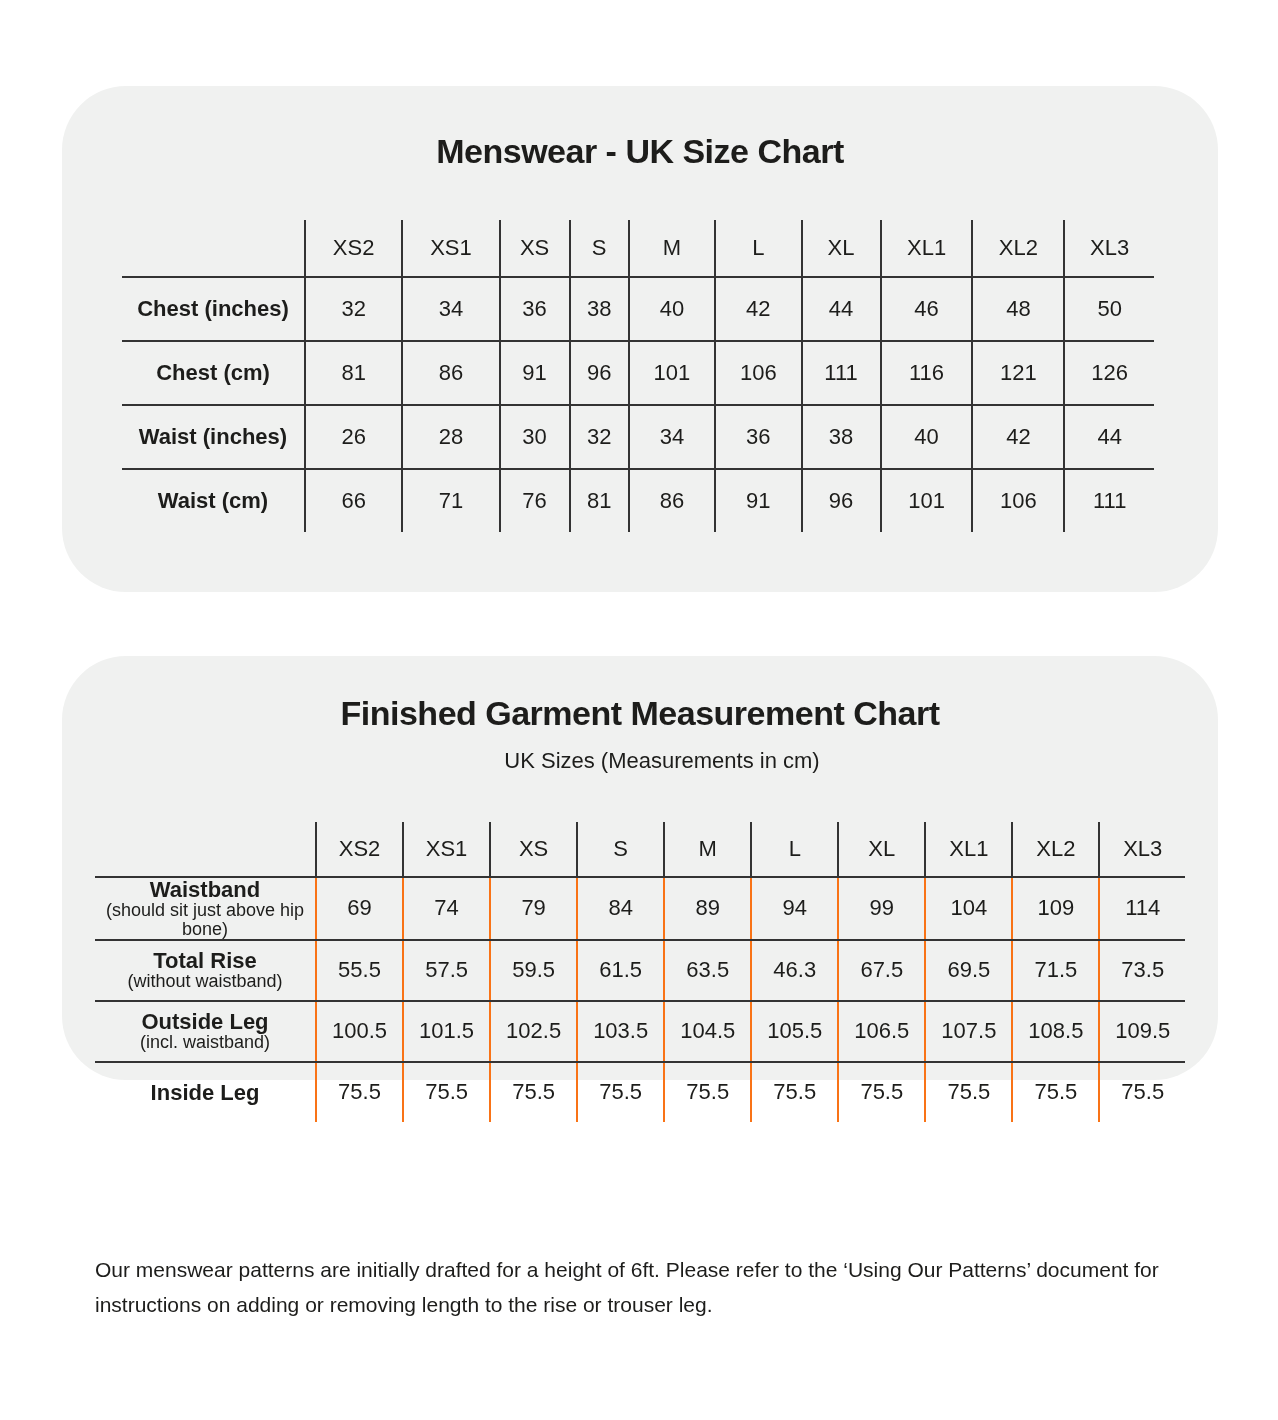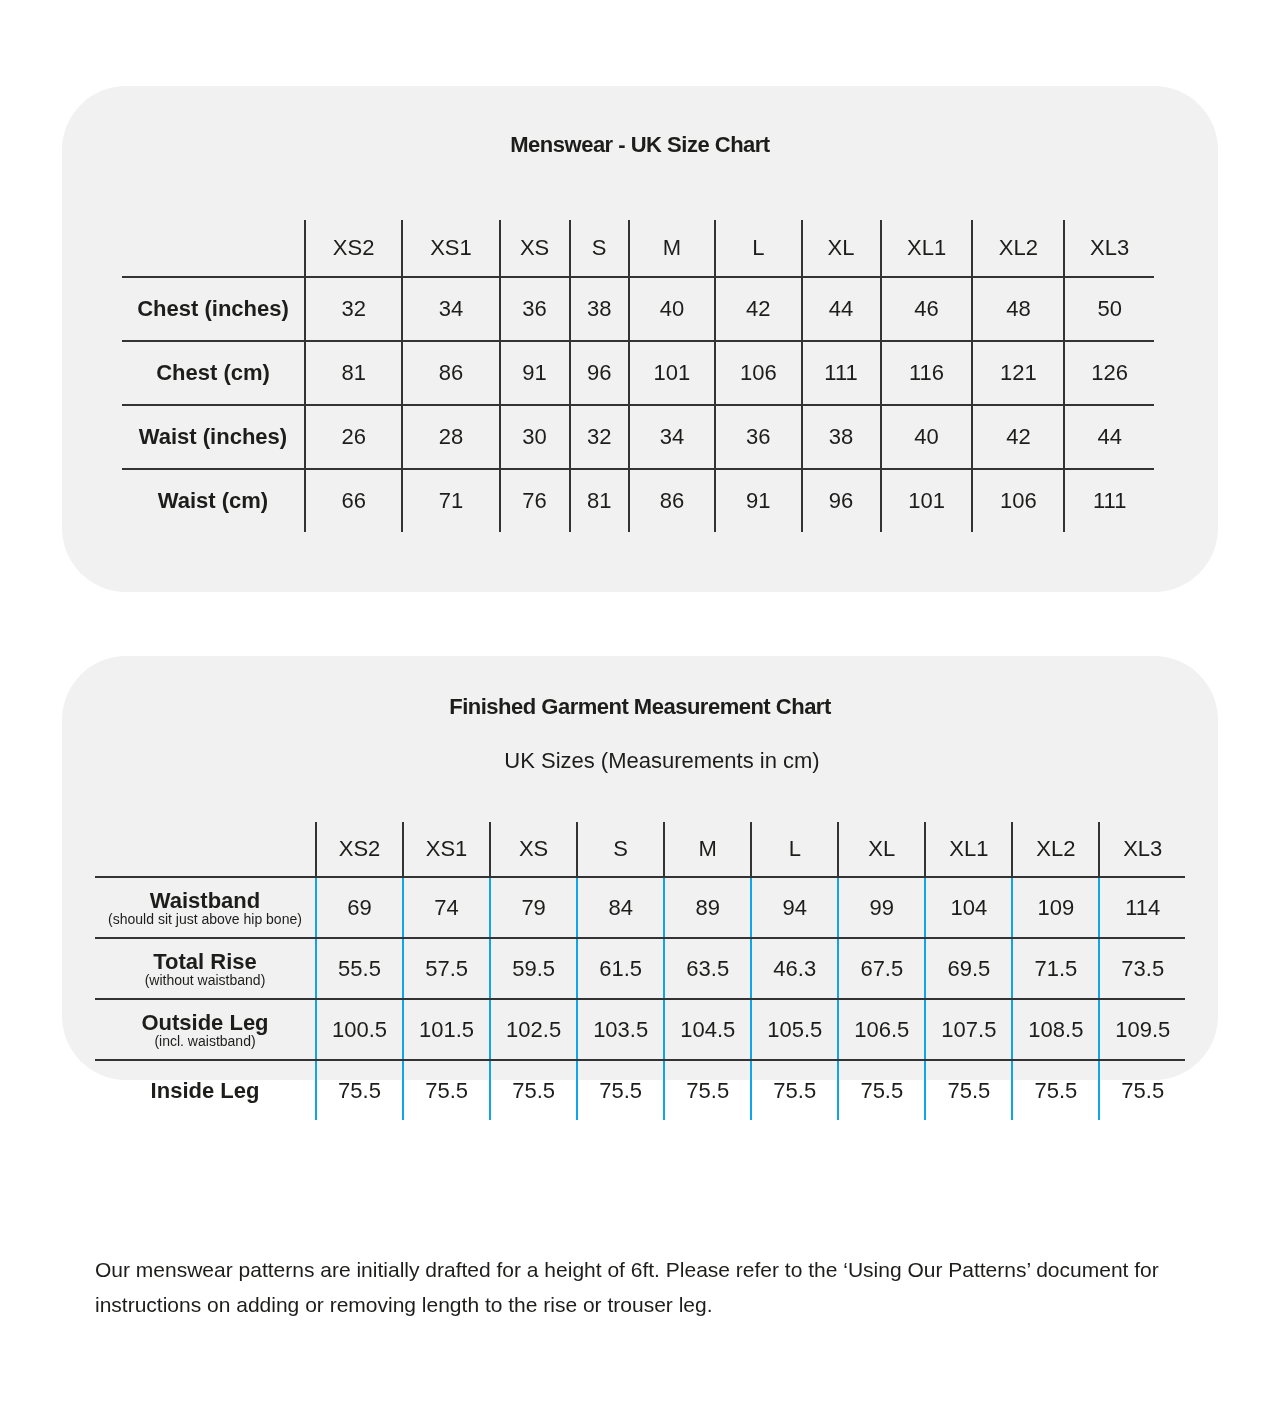--- a/index.html
+++ b/index.html
@@ -1,41 +1,41 @@
 <!DOCTYPE html>
 <html><head>
 <meta charset="utf-8">
 <style>
   html, body { margin:0; padding:0; background:#ffffff; }
   body { width:1278px; height:1420px; position:relative; font-family:"Liberation Sans", sans-serif; color:#1d1d1b; }
   .card { position:absolute; background:#f0f1f0; border-radius:64px; }
   #card1 { left:62px; top:86px; width:1156px; height:506px; }
   #card2 { left:62px; top:656px; width:1156px; height:424px; }
-  .title { position:absolute; left:0; right:0; text-align:center; font-weight:bold; font-size:22px; letter-spacing:-0.5px; }
+  .title { position:absolute; left:0; right:0; text-align:center; font-weight:bold; font-size:34px; letter-spacing:-0.5px; }
   .subtitle { position:absolute; left:0; right:0; text-align:center; font-size:22px;margin-left:44px; }
   table { position:absolute; border-collapse:collapse; font-size:22px; }
   td, th { text-align:center; font-weight:normal; padding:0; }
   
   #t1 { left:60px; top:134px; width:1032px; }
   #t1 th { height:56px; vertical-align:middle; }
   #t1 td { height:62px; }
   #t1 .rowlabel { width:182px; font-weight:bold; }
   #t1 thead th:first-child { border-bottom:2px solid #333; }
   #t1 thead th:not(:first-child) { border-left:2px solid #333; border-bottom:2px solid #333; }
   #t1 tbody td:not(:first-child) { border-left:2px solid #333;border-radius:7px; }
   #t1 tbody tr:not(:last-child) td { border-bottom:2px solid #333;text-align:center; }
   
   #t2 { left:33px; top:166px; width:1090px; }
   #t2 th { height:54px; }
   #t2 td { height:59px; }
   #t2 .rowlabel { width:220px; font-weight:bold; line-height:1.05; }
-  #t2 .rowlabel .sub { display:block; font-size:14px; font-weight:normal; }
+  #t2 .rowlabel .sub { display:block; font-size:18px; font-weight:normal; }
   #t2 thead th:first-child { border-bottom:2px solid #333; }
   #t2 thead th:not(:first-child) { border-left:2px solid #333; border-bottom:2px solid #333; }
-  #t2 tbody td:not(:first-child) { border-left:2px solid #0ea5e9; }
+  #t2 tbody td:not(:first-child) { border-left:2px solid #f97316; }
   #t2 tbody tr:not(:last-child) td { border-bottom:2px solid #333; }
   .note { position:absolute; left:95px; top:1252px; width:1130px; font-size:21px; line-height:35px; }
 </style>
 </head>
 <body>
 
 <div class="card" id="card1">
   <div class="title" style="top:46px;">Menswear - UK Size Chart</div>
   <table id="t1">
     <thead>

